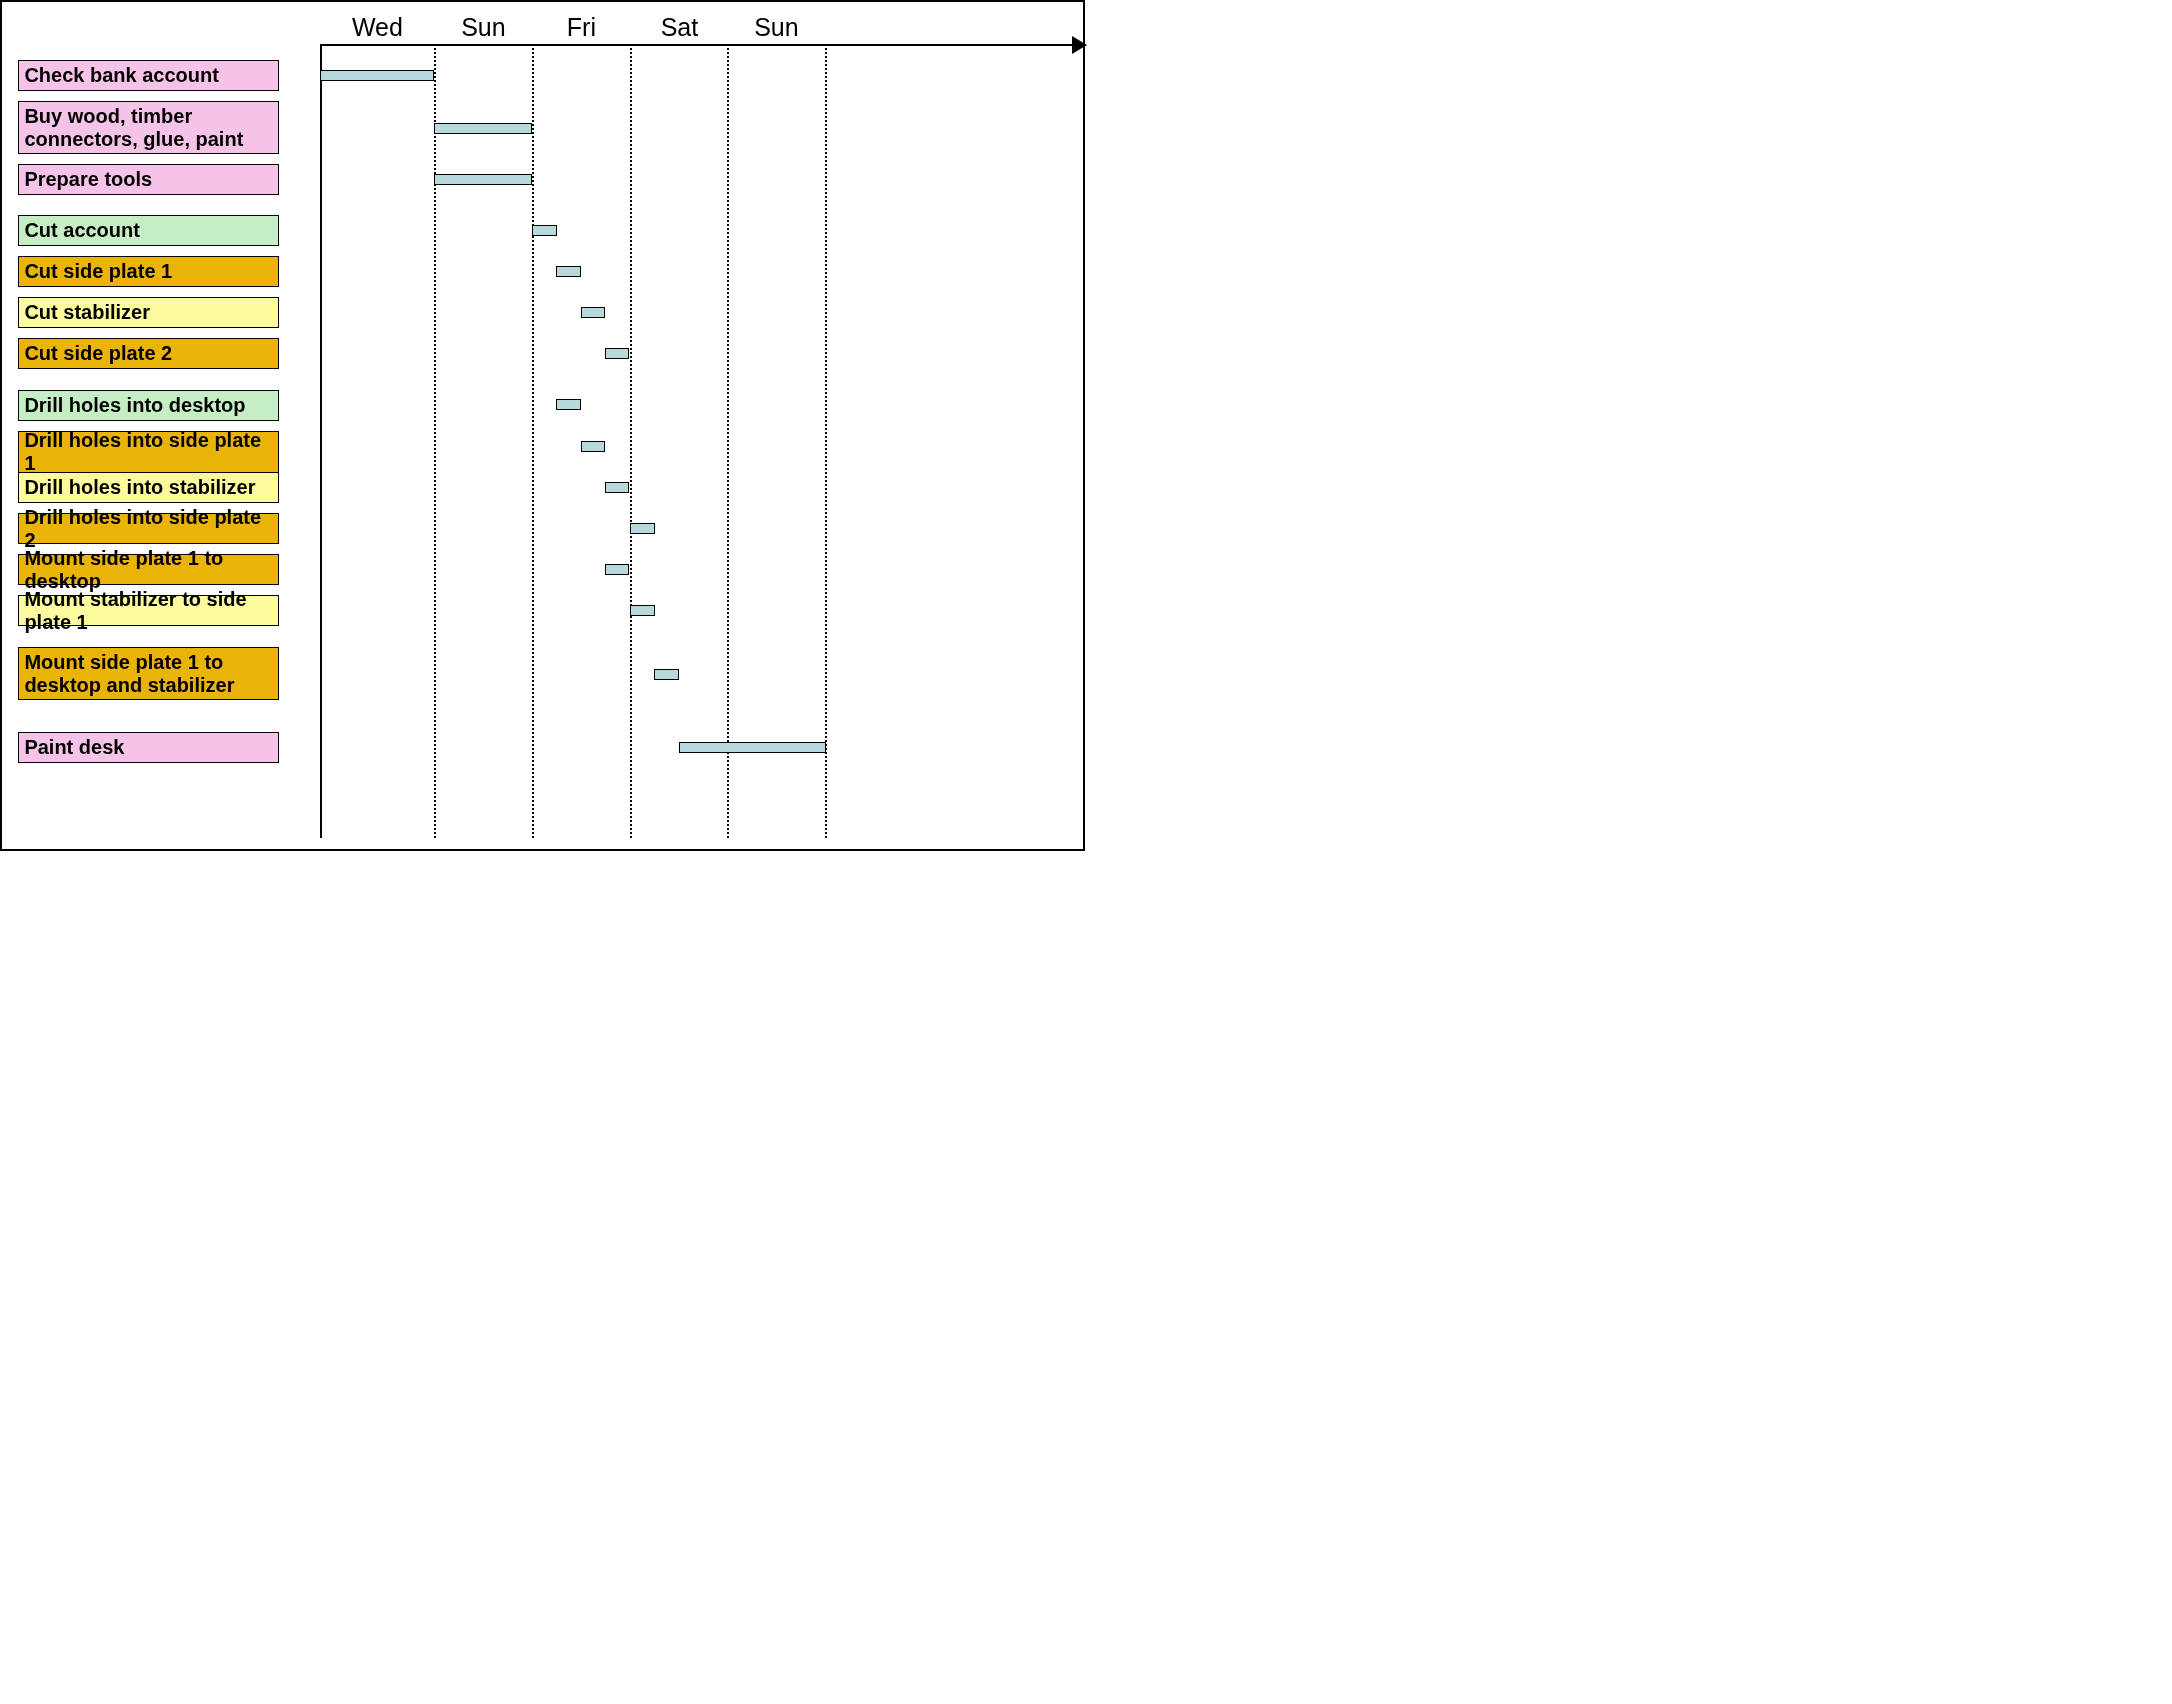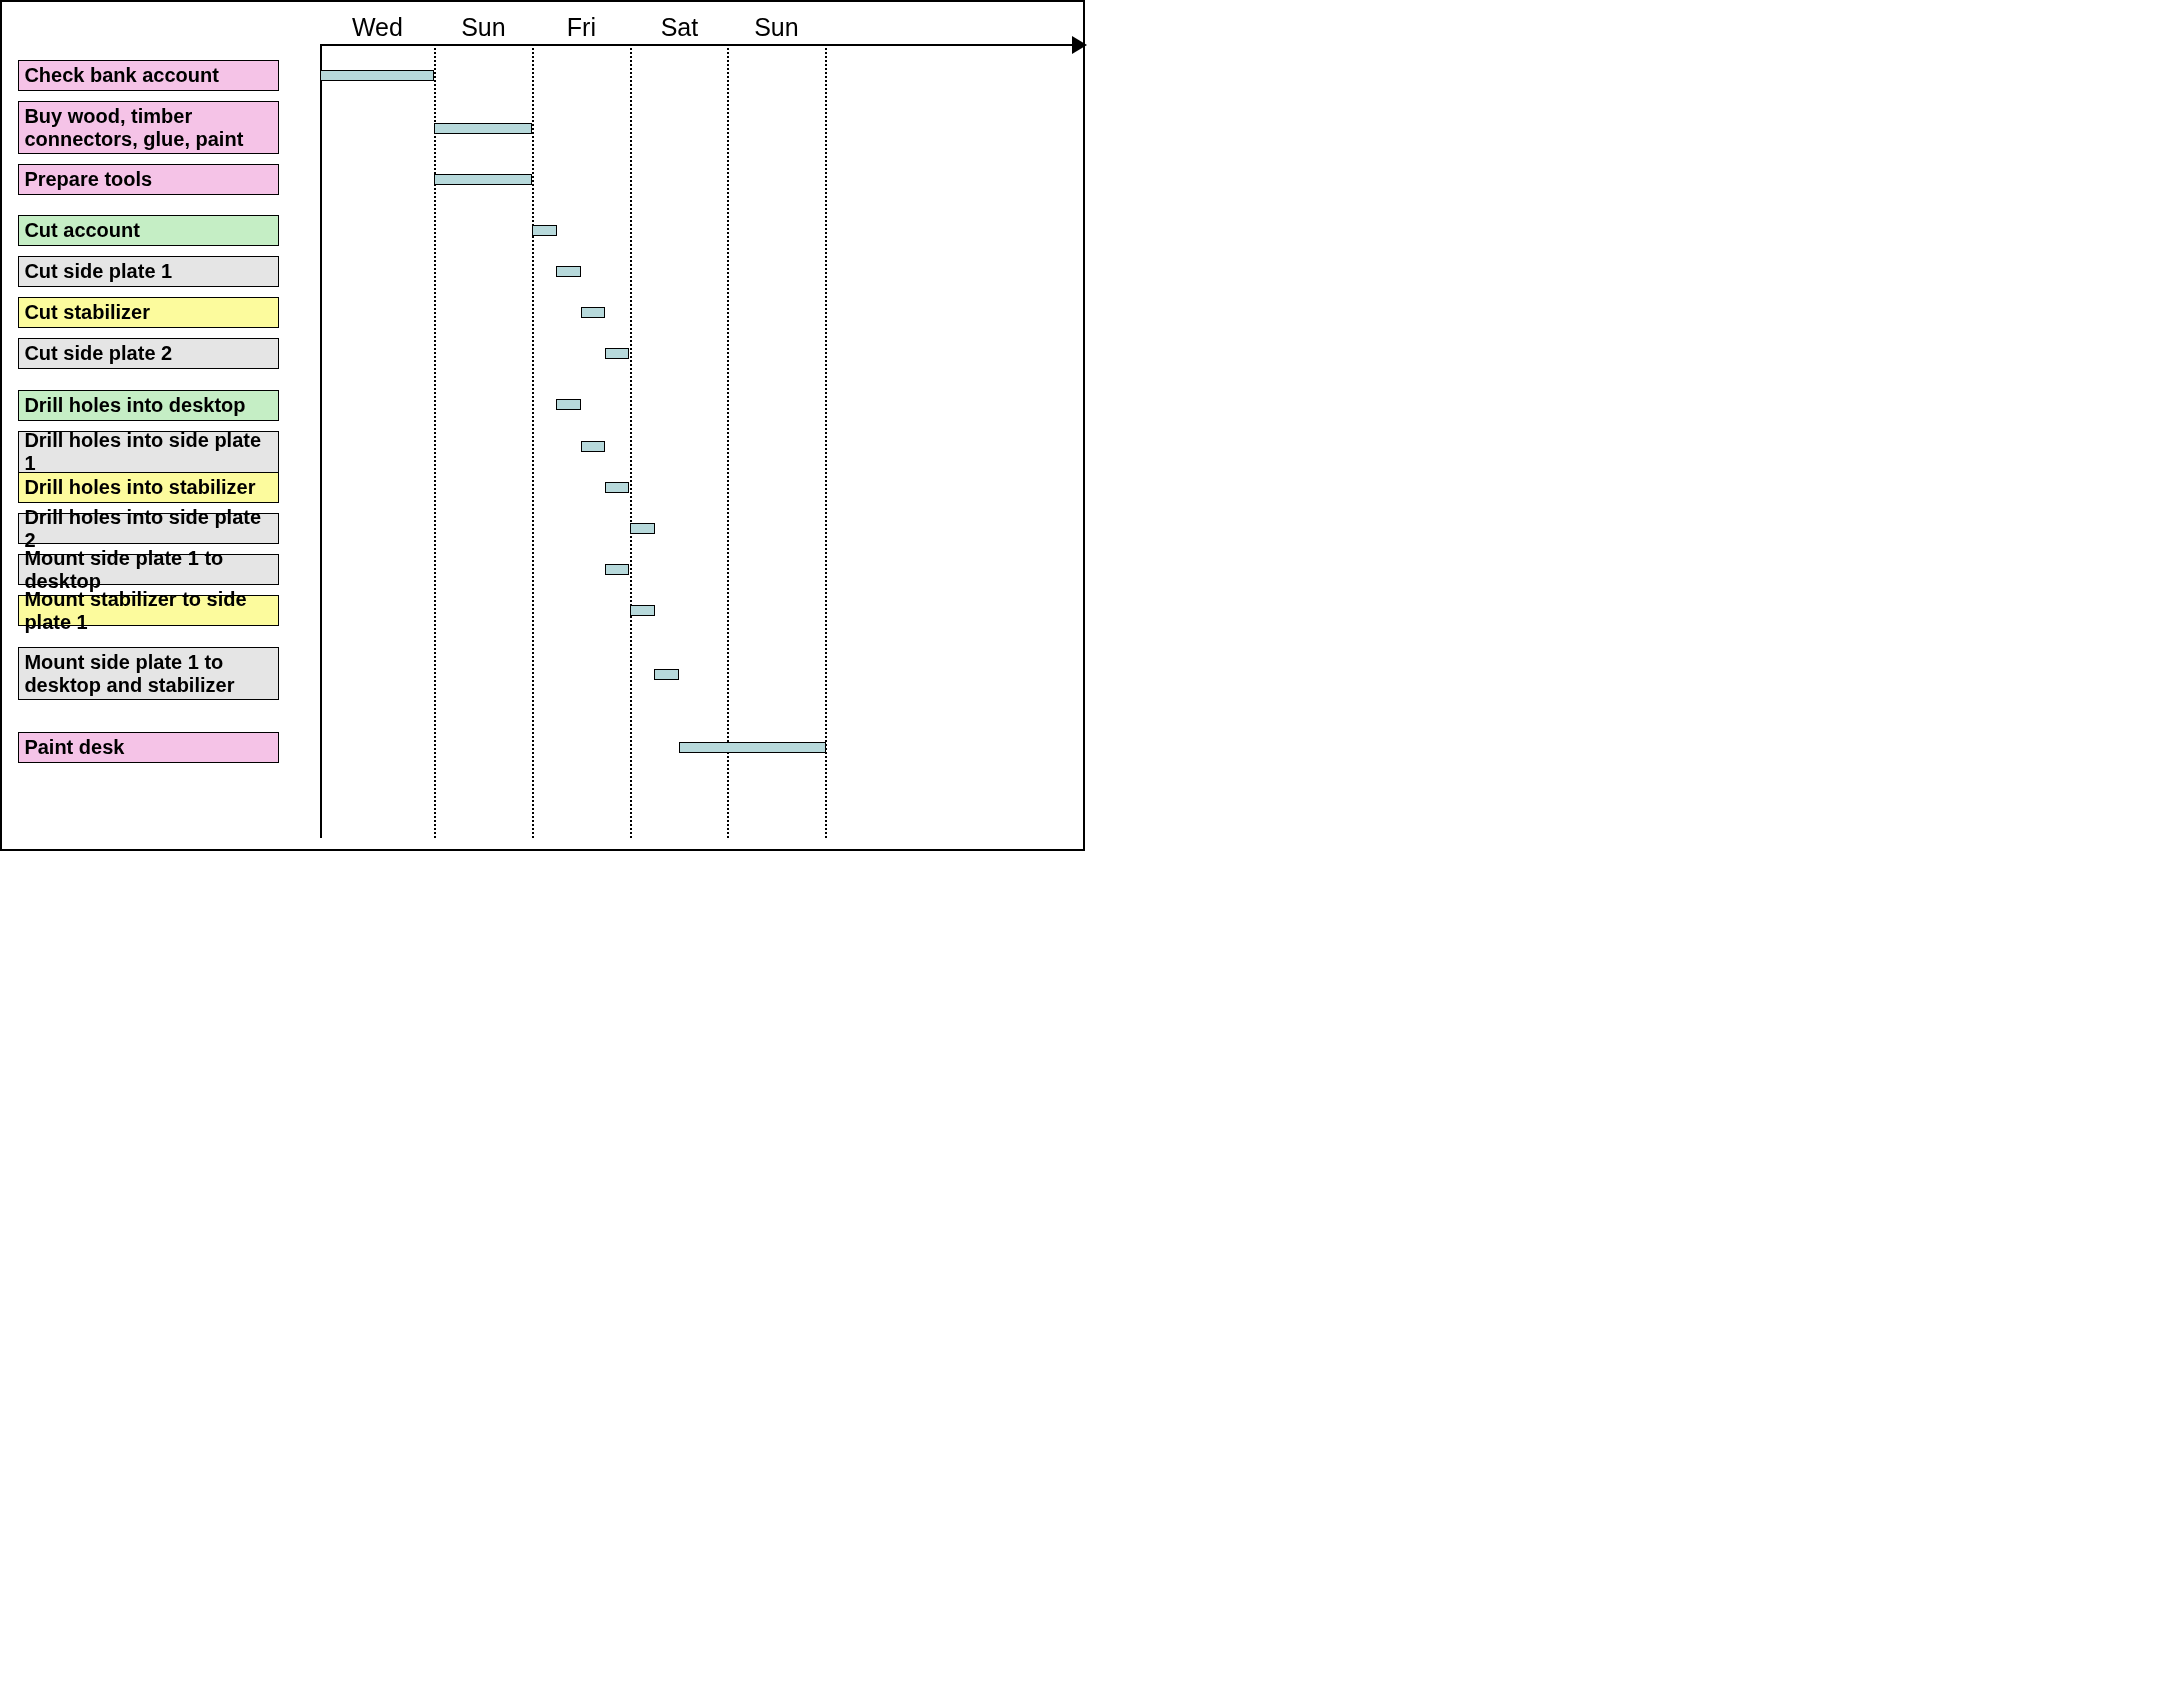--- a/index.html
+++ b/index.html
@@ -83,21 +83,21 @@
     box-sizing: border-box;
     padding: 4.3px 5.7px;
     font-size: 20px;
     font-weight: bold;
     line-height: 1.15;
     display: flex;
     align-items: center;
   }
   .c-pink   { background: #f5c3e7; }
   .c-green  { background: #c5eec5; }
-  .c-blue   { background: #e5e5e5; }
+  .c-blue   { background: #eab308; }
   .c-yellow { background: #fcfb9d; }
 
   
   .bar {
     position: absolute;
     height: 11.4px;
     background: #b7d9db;
     border: 1.4px solid #000;
     box-sizing: border-box;
   }

